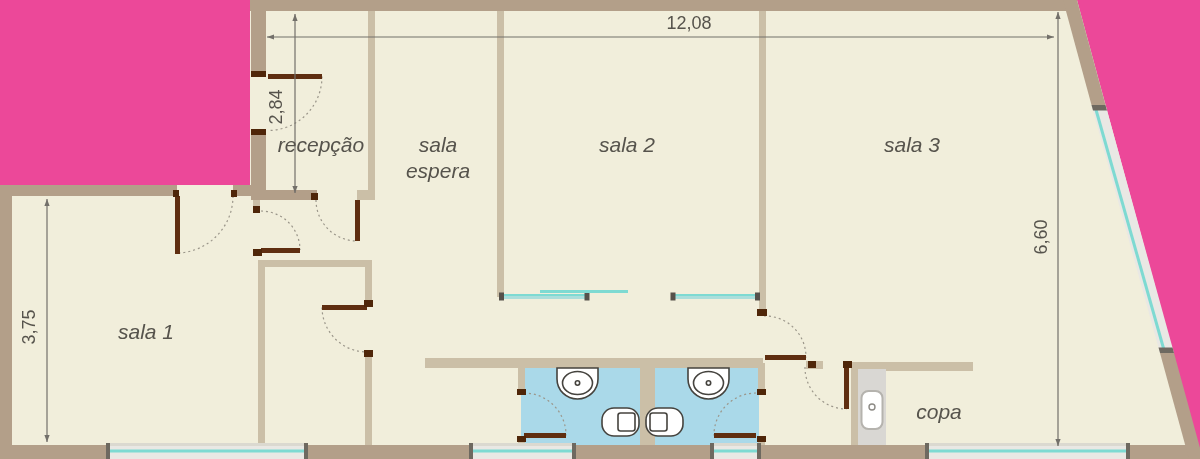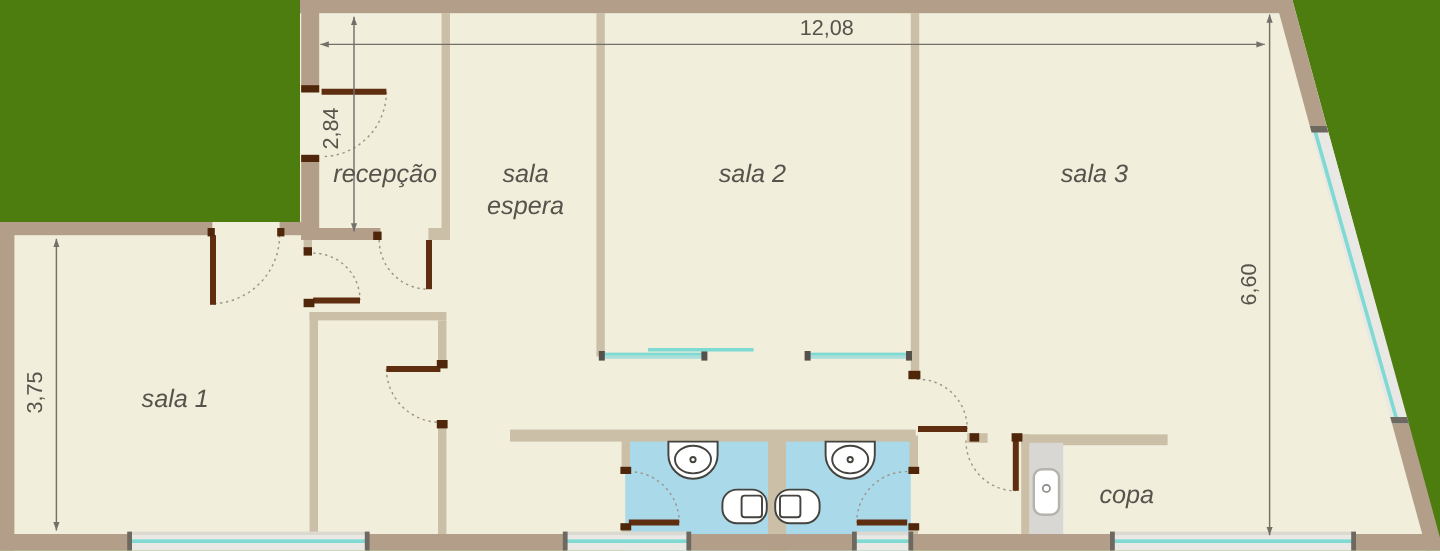--- a/index.html
+++ b/index.html
@@ -1,16 +1,16 @@
 <!DOCTYPE html>
 <html><head>
 <meta charset="utf-8">
 <style>
   html,body{margin:0;padding:0;background:#ffffff;}
-  .stage{position:relative;width:1200px;height:459px;background:#4d7c0f;overflow:hidden;}
+  .stage{position:relative;width:1200px;height:459px;background:#ec4899;overflow:hidden;}
   svg{display:block;}
   .room-label{font-family:"Liberation Sans",sans-serif;font-style:italic;font-size:21px;fill:#56534c;}
   .dim-label{font-family:"Liberation Sans",sans-serif;font-size:18px;fill:#56534c;}
 </style>
 </head>
 <body>
 
 <div class="stage">
 <svg width="1200" height="459" viewBox="0 0 1200 459">
   <defs>

